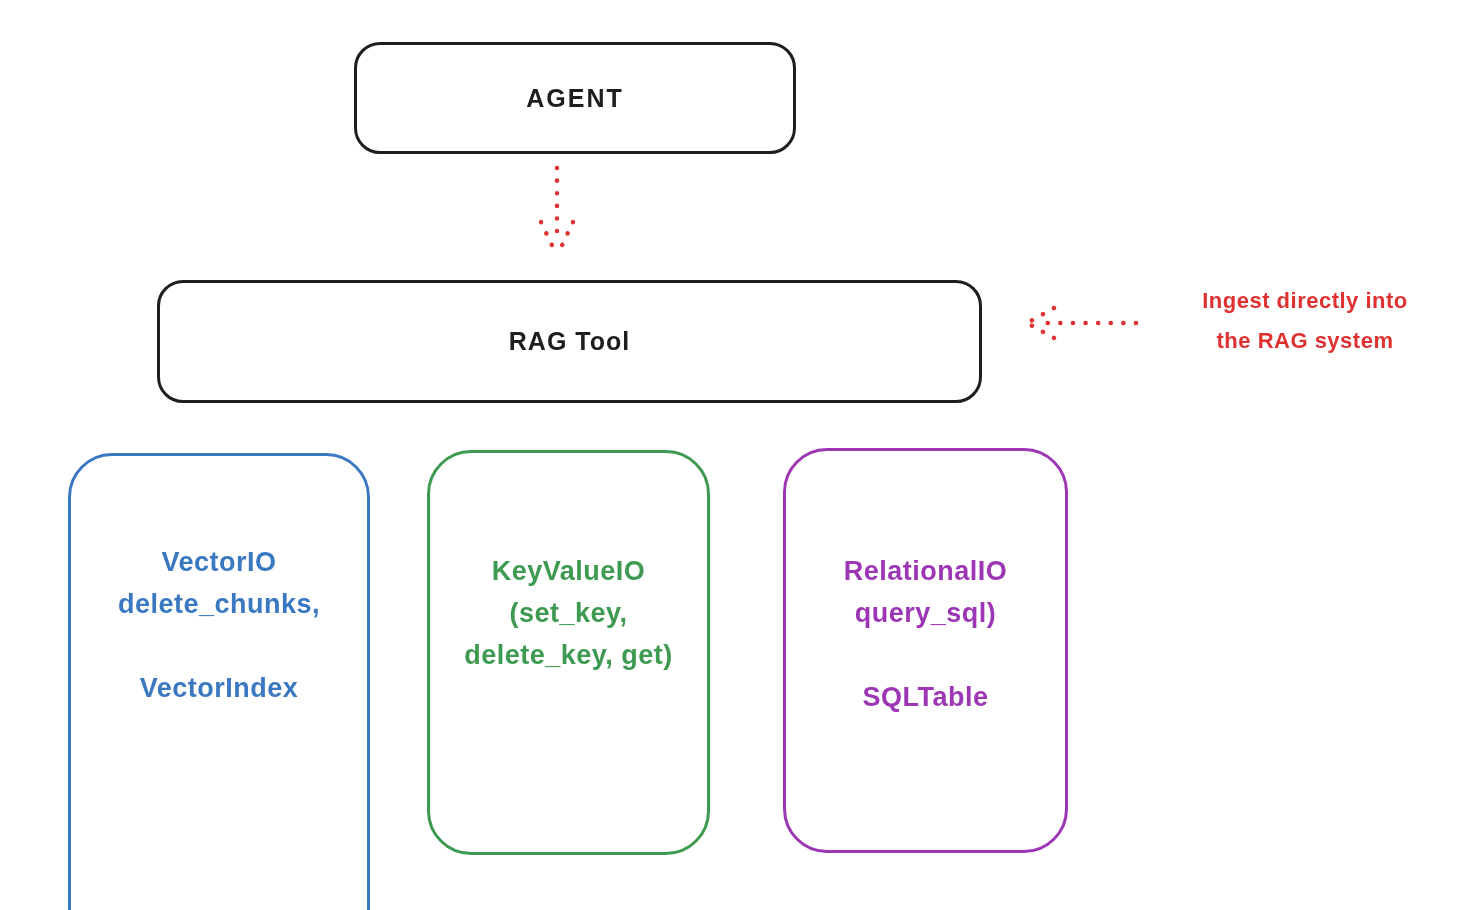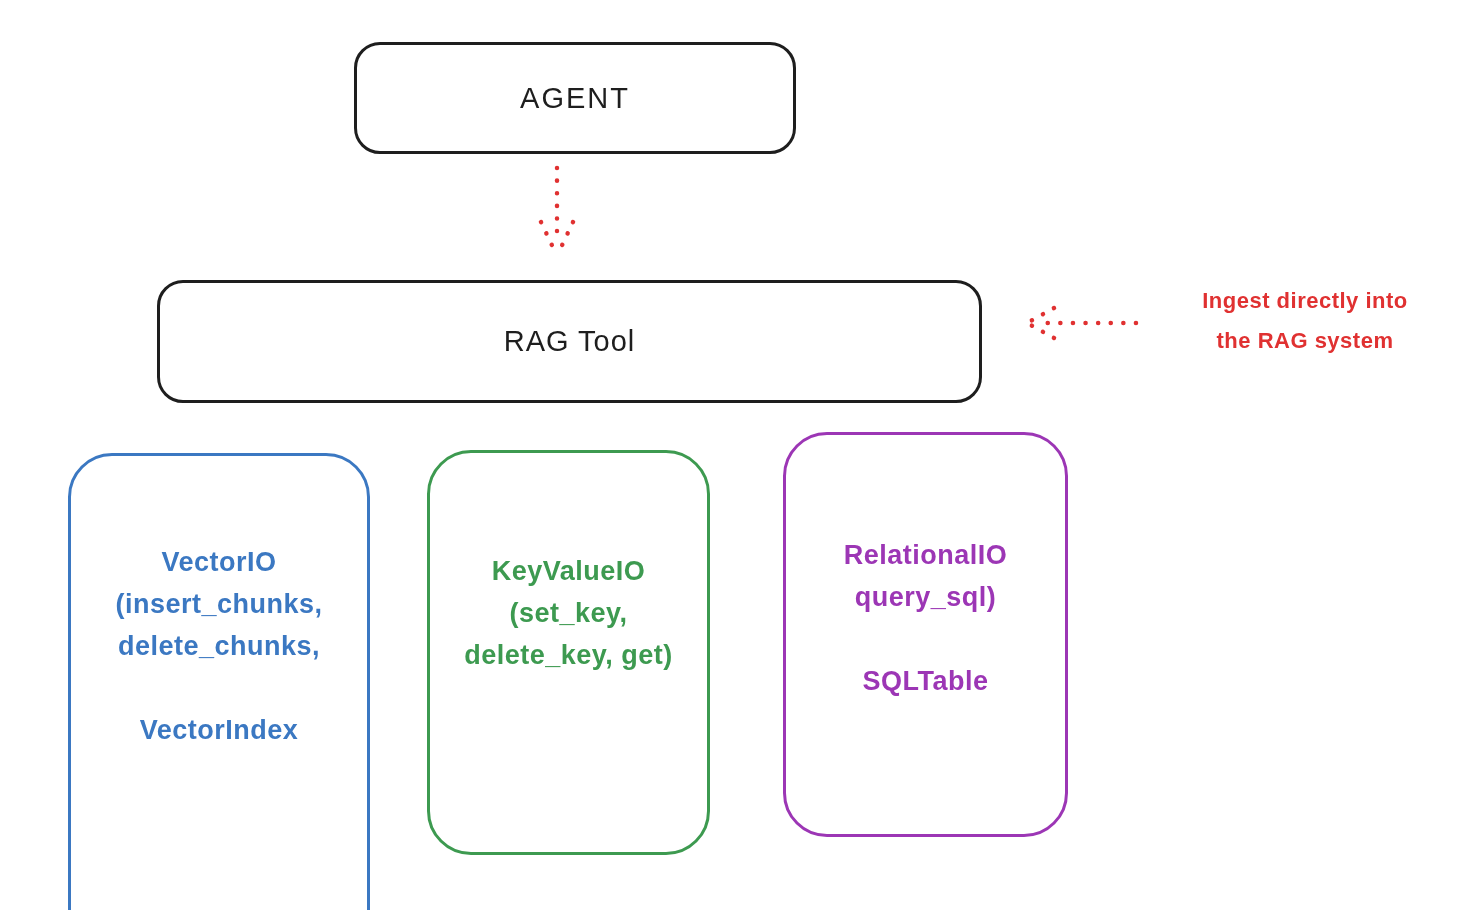--- a/index.html
+++ b/index.html
@@ -17,38 +17,38 @@
   }
   .canvas{ position:absolute; inset:0; }
 
   
   .node{
     position:absolute; background:#fff;
     border:3.5px solid var(--ink); border-radius:26px;
     display:flex; align-items:center; justify-content:center;
   }
   .node .label{
-    color:var(--ink); font-size:29px; font-weight:400; letter-spacing:2px;
+    color:var(--ink); font-size:25px; font-weight:700; letter-spacing:2px;
   }
   .node-agent{ left:354px; top:42px; width:442px; height:112px; }
   .node-rag{ left:157px; top:280px; width:825px; height:123px; }
   .node-rag .label{ letter-spacing:1px; }
 
   
   .store{
     position:absolute; background:#fff;
     border:3px solid; border-radius:44px;
     text-align:center; font-size:27px; font-weight:600; letter-spacing:0.5px;
   }
   .store .line{ height:42px; line-height:42px; white-space:nowrap; }
   .store-vector{ left:68px; top:453px; width:302px; height:508px; padding-top:85px;
                  color:var(--blue); border-color:var(--blue); }
   .store-keyvalue{ left:427px; top:450px; width:283px; height:405px; padding-top:97px;
                  color:var(--green); border-color:var(--green); }
-  .store-relational{ left:783px; top:432px; width:285px; height:405px; padding-top:99px;
+  .store-relational{ left:783px; top:448px; width:285px; height:405px; padding-top:99px;
                  color:var(--purple); border-color:var(--purple); }
 
   
   .annotation{
     position:absolute; left:1140px; top:281px; width:330px;
     text-align:center; color:var(--red);
     font-size:22px; font-weight:700; line-height:40px; letter-spacing:0.5px;
   }
 
   
@@ -85,21 +85,20 @@
     <path d="M36 38 L9 23"></path>
   </svg>
 
   <div class="annotation">
     <div>Ingest directly into</div>
     <div>the RAG system</div>
   </div>
 
   <div class="store store-vector">
     <div class="line">VectorIO</div>
-    <div class="line">(insert_chunks,</div>
     <div class="line">delete_chunks,</div>
     <div class="line"></div>
     <div class="line">VectorIndex</div>
   </div>
 
   <div class="store store-keyvalue">
     <div class="line">KeyValueIO</div>
     <div class="line">(set_key,</div>
     <div class="line">delete_key, get)</div>
     <div class="line"></div>

